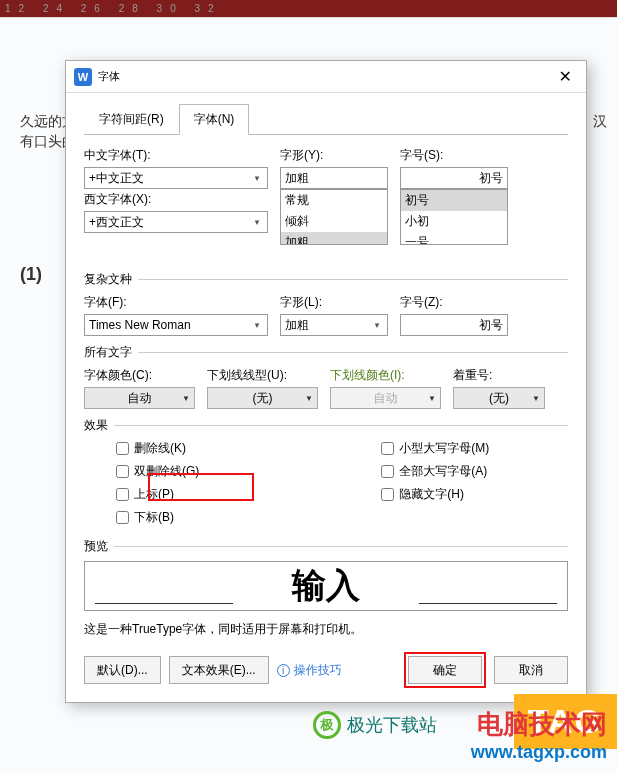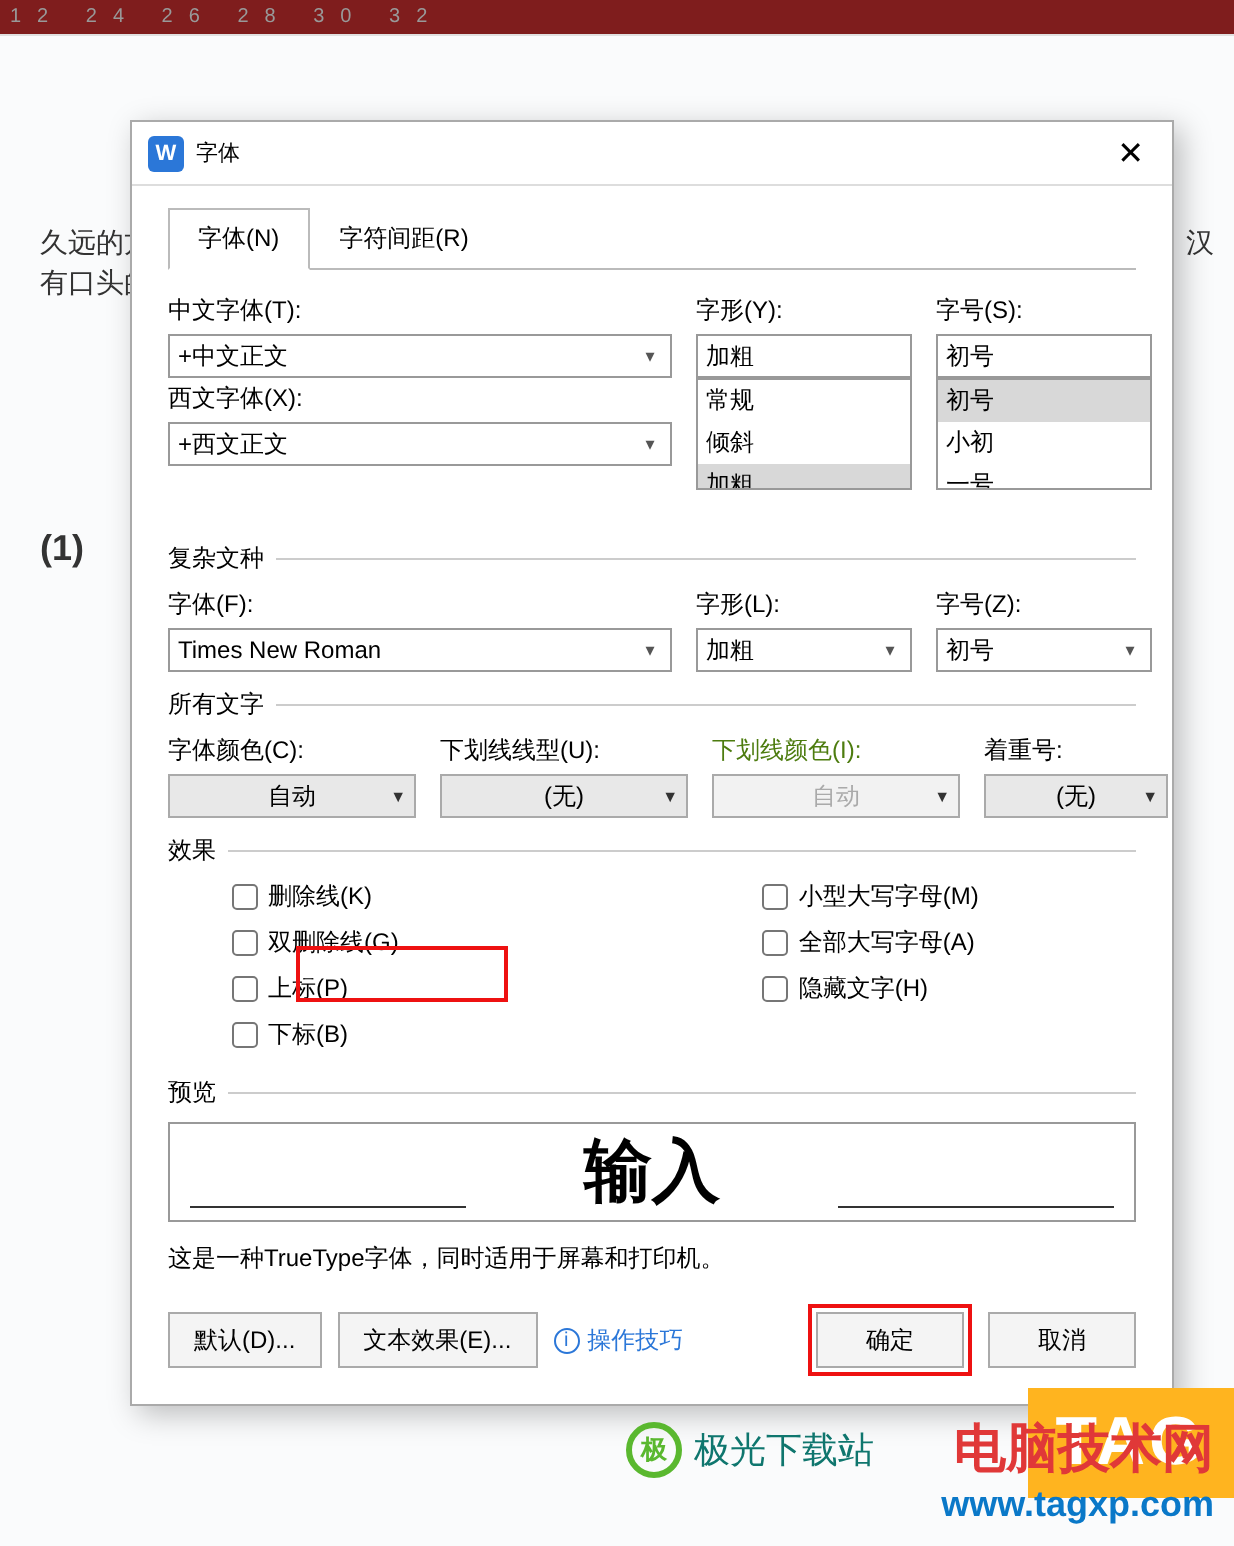--- a/index.html
+++ b/index.html
@@ -100,23 +100,23 @@
   right: 2px;
   top: 2px;
   width: 16px;
   height: 16px;
   display: flex;
   align-items: center;
   justify-content: center;
   font-size: 9px;
   color: #555;
 }
-.fw-cn { width: 252px; }
+.fw-cn { width: 184px; }
 .fw-style { width: 108px; }
-.fw-size { width: 108px; }
+.fw-size { width: 108px; justify-content: flex-end; }
 .listbox {
   border: 1px solid #999;
   height: 56px;
   overflow-y: scroll;
   font-size: 12px;
   background: #fff;
 }
 .listbox div { padding: 2px 4px; }
 .listbox .sel { background: #d8d8d8; }
 .fieldset-label {
@@ -143,21 +143,21 @@
   font-size: 12px;
   position: relative;
 }
 .select-btn .arrow {
   position: absolute;
   right: 4px;
   font-size: 8px;
   color: #333;
 }
 .select-btn.disabled { color: #aaa; background: #f2f2f2; }
-.w110 { width: 124px; }
+.w110 { width: 111px; }
 .w90 { width: 92px; }
 .checks { display: flex; gap: 60px; margin-top: 6px; }
 .check-col { display: flex; flex-direction: column; gap: 6px; }
 .chk { display: flex; align-items: center; gap: 5px; font-size: 12px; padding-left: 32px; }
 .chk input { width: 13px; height: 13px; }
 .red-box1 {
   position: absolute;
   border: 2px solid #ee1111;
   width: 106px;
   height: 28px;
@@ -280,22 +280,22 @@
 </div>
 
 <div class="dialog">
   <div class="titlebar">
     <div class="logo">W</div>
     <div class="title">字体</div>
     <div class="close">✕</div>
   </div>
   <div class="dialog-body">
     <div class="tabs">
+      <div class="tab">字符间距(R)</div>
       <div class="tab active">字体(N)</div>
-      <div class="tab">字符间距(R)</div>
     </div>
 
     <div class="row">
       <div class="field">
         <label>中文字体(T):</label>
         <div class="combo fw-cn">
           <span>+中文正文</span>
           <span class="arrow">▾</span>
         </div>
       </div>

